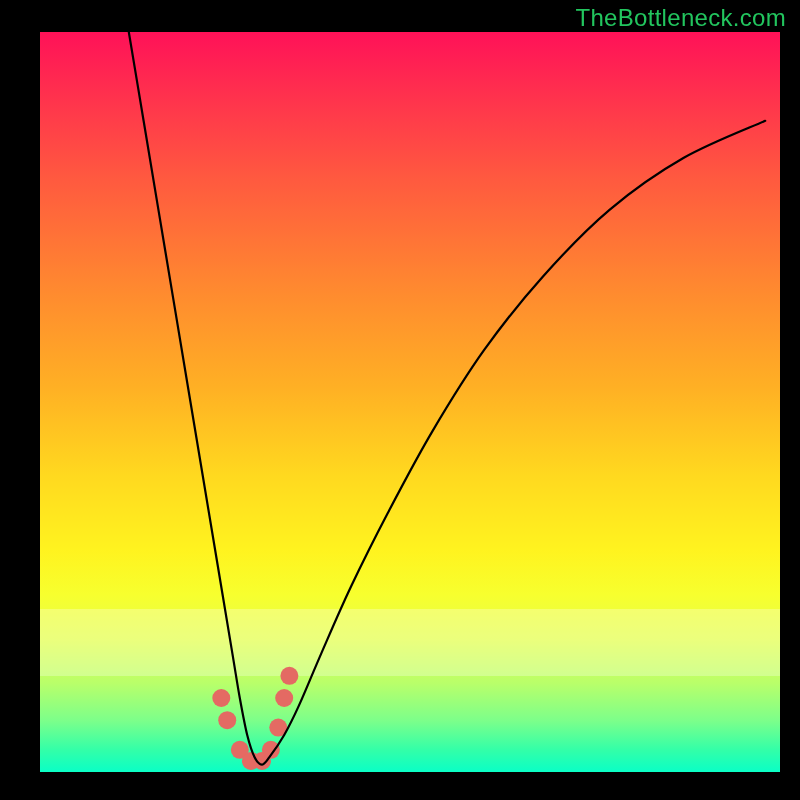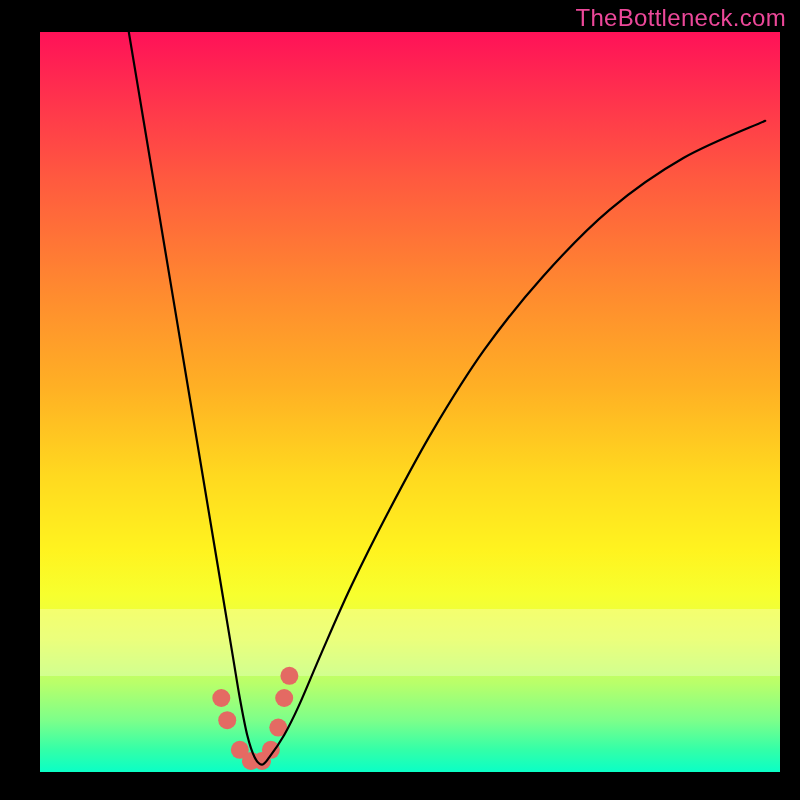--- a/index.html
+++ b/index.html
@@ -50,21 +50,21 @@
     right: 0;
     top: 78%;
     height: 9%;
     background: rgba(255,255,255,0.28);
     pointer-events: none;
   }
   .watermark {
     position: absolute;
     top: 4px;
     right: 14px;
-    color: #ec4899;
+    color: #22c55e;
     font-size: 24px;
     font-weight: 500;
     letter-spacing: 0.3px;
     user-select: none;
   }
   svg.curve {
     position: absolute;
     left: 0;
     top: 0;
     width: 100%;

